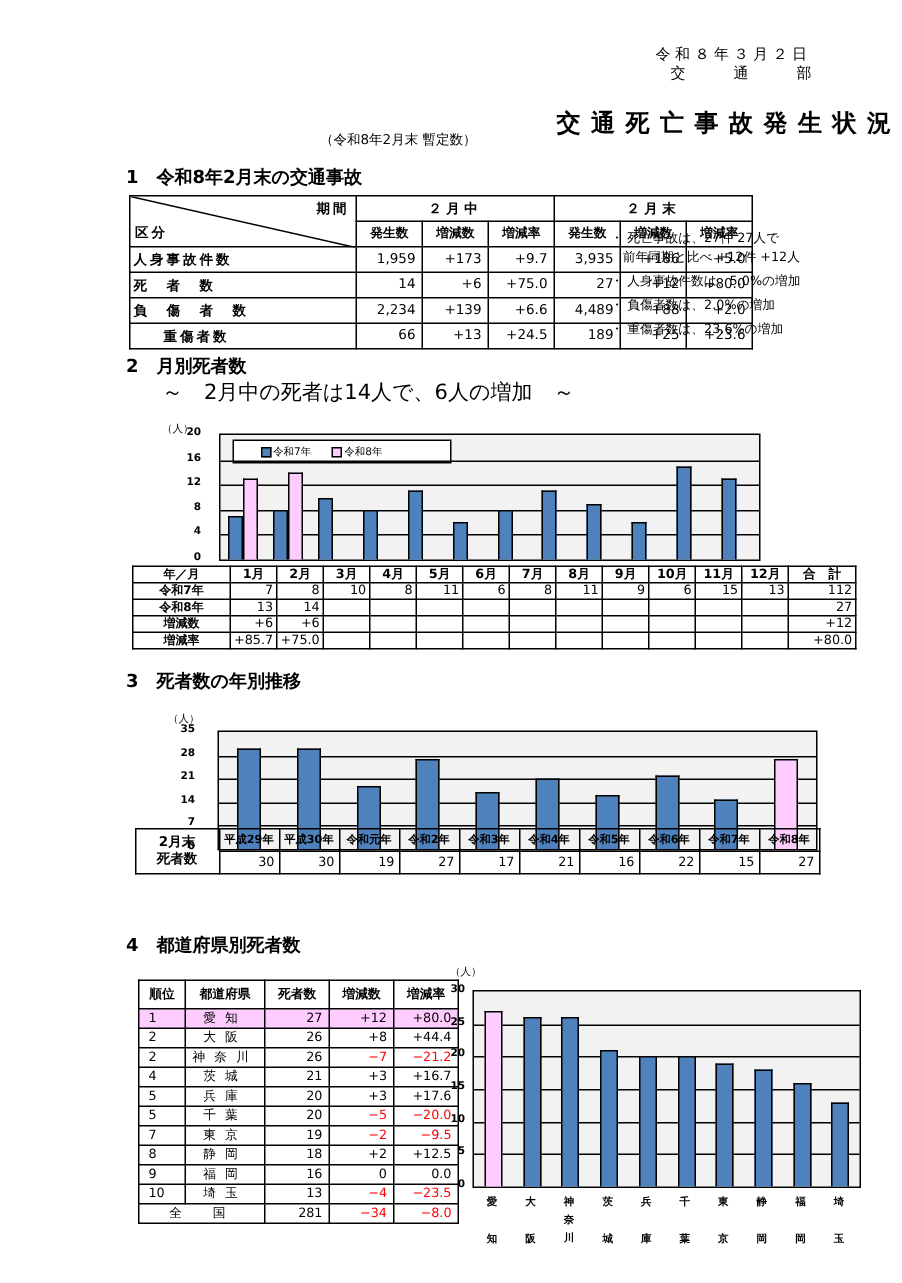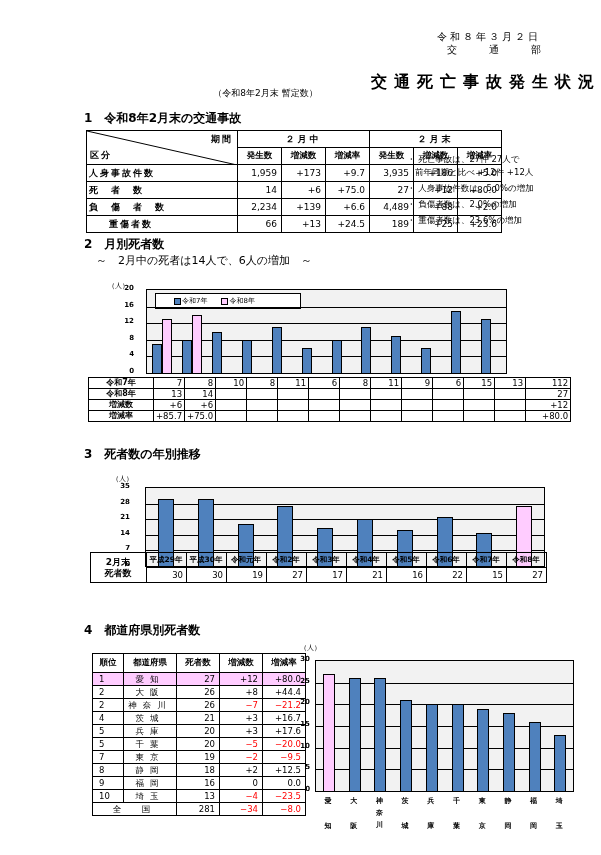--- a/index.html
+++ b/index.html
@@ -4,21 +4,21 @@
 <style>
   html, body { margin:0; padding:0; background:#fff; }
   body { width:601px; height:855px; position:relative; overflow:hidden;
          font-family:"DejaVu Sans", "Liberation Sans", sans-serif; color:#000; }
   .abs { position:absolute; }
   .date { right:60px; top:30px; font-size:10px; text-align:right; line-height:13px; letter-spacing:3px; }
   .date .dept { display:flex; justify-content:space-between; width:94px; margin-left:auto; letter-spacing:0; }
   .title { left:0; width:601px; top:62px; text-align:right; font-size:16px; font-weight:bold; letter-spacing:7px;margin-top:10px; }
   .subtitle { left:0; width:531px; top:87px; text-align:center; font-size:9px; }
   .sec { font-size:12px; font-weight:bold; left:84px; }
-  .subnote { font-size:11px; left:96px; }
+  .subnote { font-size:14px; left:108px; }
 
   table { border-collapse:collapse; }
   td, th { border:1px solid #000; padding:0 2px; font-weight:normal; }
 
   
   .t1 { left:86px; top:130px; font-size:9px; }
   .t1 td { height:16px; }
   .t1 .num { text-align:right; width:37px; padding-right:4px; }
   .t1 .lbl { width:54px; font-weight:bold; letter-spacing:2px; }
   .t1 .hdr { text-align:center; font-size:8.5px; font-weight:bold; }
@@ -177,20 +177,36 @@
     <div class="bar" style="left: 184.5px; width: 10px; height: 33.2px; background: rgb(79, 129, 189);"></div>
     <div class="bar" style="left: 214.417px; width: 10px; height: 45.65px; background: rgb(79, 129, 189);"></div>
     <div class="bar" style="left: 244.333px; width: 10px; height: 37.35px; background: rgb(79, 129, 189);"></div>
     <div class="bar" style="left: 274.25px; width: 10px; height: 24.9px; background: rgb(79, 129, 189);"></div>
     <div class="bar" style="left: 304.167px; width: 10px; height: 62.25px; background: rgb(79, 129, 189);"></div>
     <div class="bar" style="left: 334.083px; width: 10px; height: 53.95px; background: rgb(79, 129, 189);"></div>
   </div>
 <table class="abs t2">
   <tbody id="t2-body">
       <tr>
+        <td class="r">年／月</td>
+        <td class="h">1月</td>
+        <td class="h">2月</td>
+        <td class="h">3月</td>
+        <td class="h">4月</td>
+        <td class="h">5月</td>
+        <td class="h">6月</td>
+        <td class="h">7月</td>
+        <td class="h">8月</td>
+        <td class="h">9月</td>
+        <td class="h">10月</td>
+        <td class="h">11月</td>
+        <td class="h">12月</td>
+        <td class="h tot">合　計</td>
+      </tr>
+      <tr>
         <td class="r">令和7年</td>
         <td>7</td>
         <td>8</td>
         <td>10</td>
         <td>8</td>
         <td>11</td>
         <td>6</td>
         <td>8</td>
         <td>11</td>
         <td>9</td>

